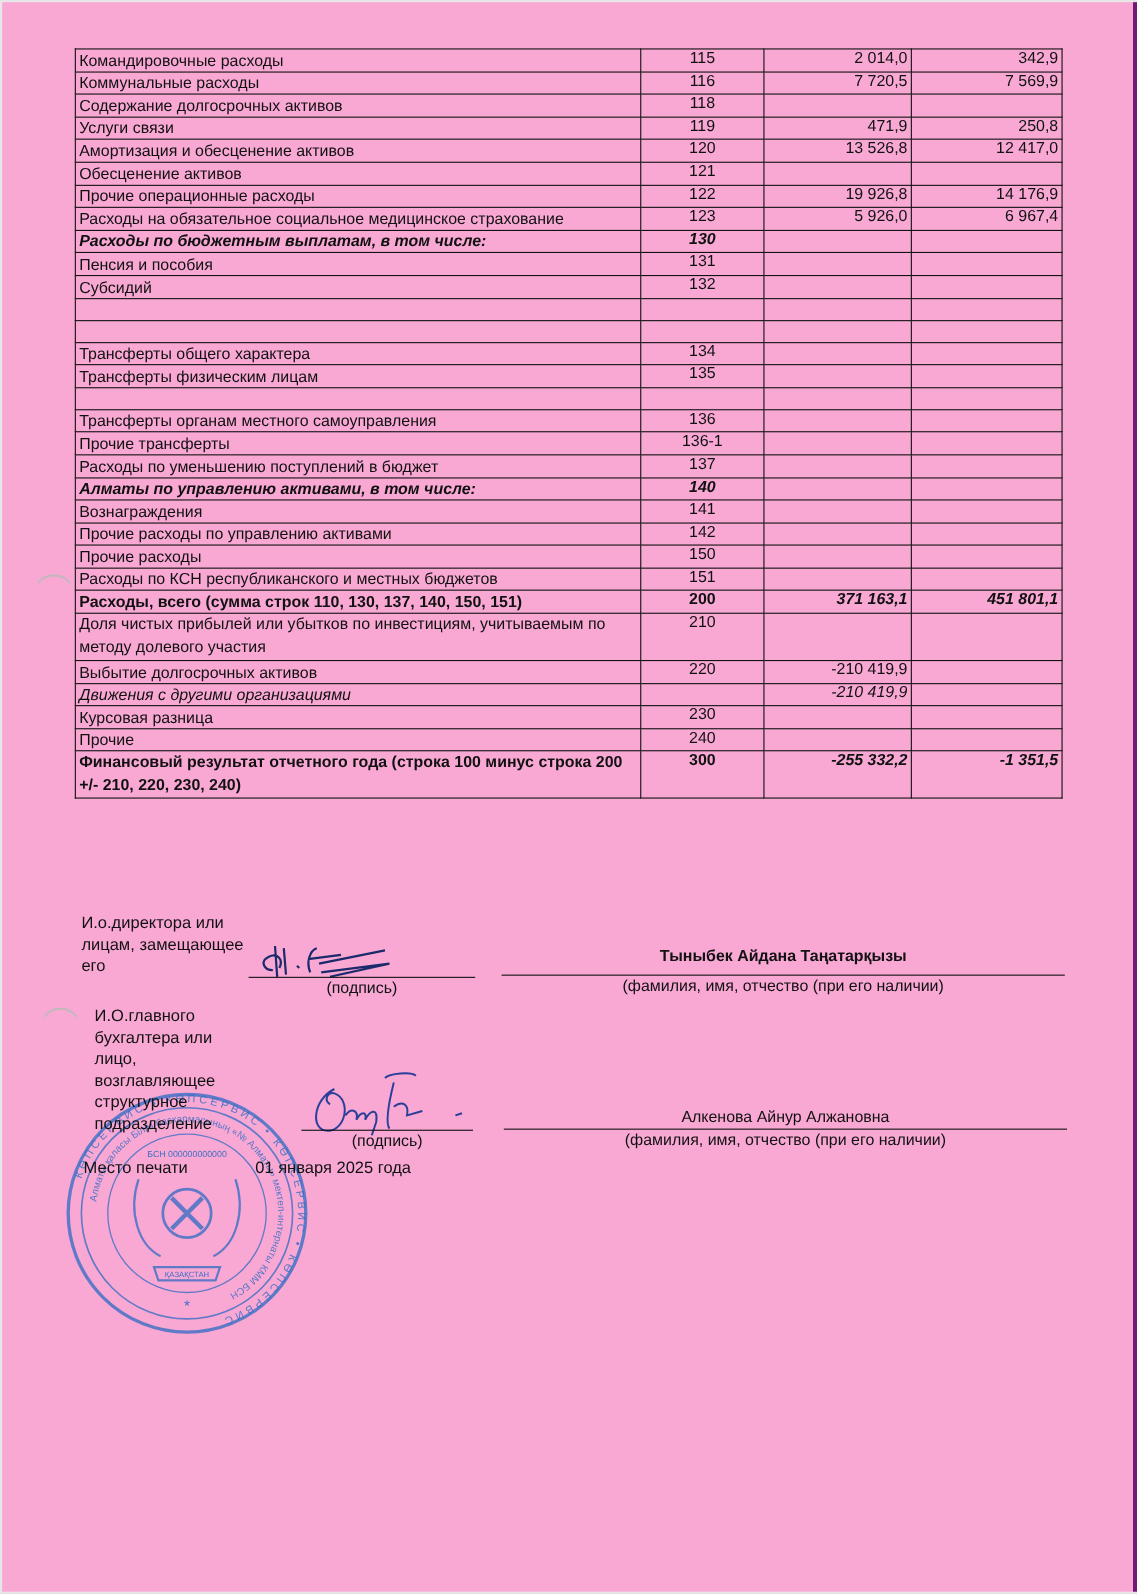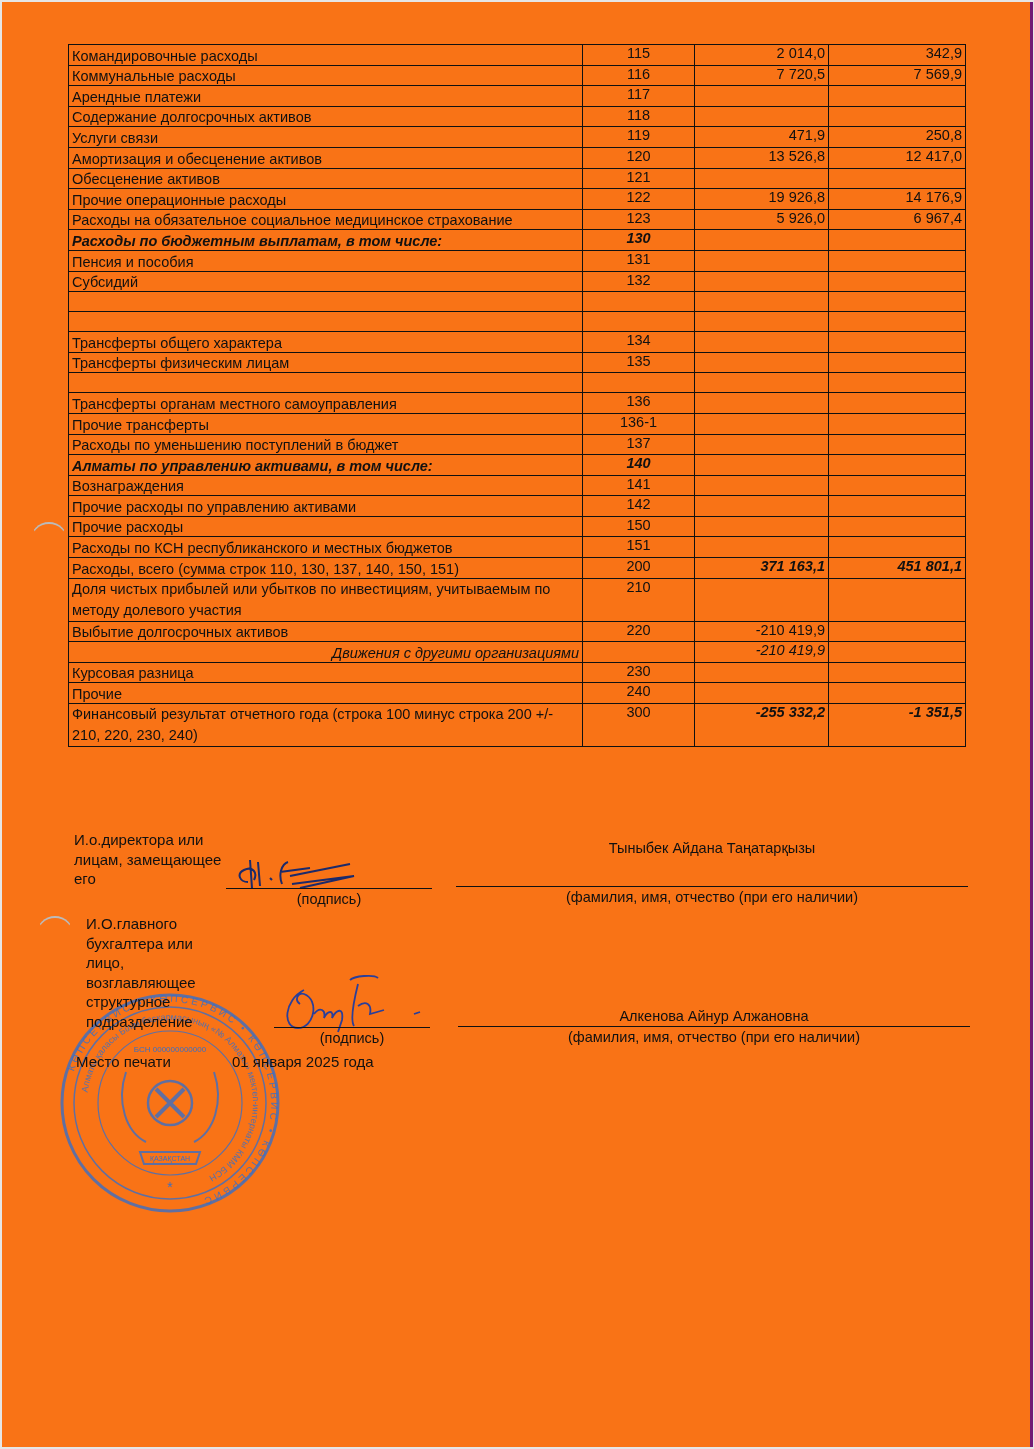--- a/index.html
+++ b/index.html
@@ -1,37 +1,37 @@
 <!DOCTYPE html>
 <html><head>
 <meta charset="utf-8">
 <style>
   html, body { margin:0; padding:0; }
   body {
     width:1034px; height:1449px; background:#e6e6e6; position:relative; overflow:hidden;
     font-family:"Liberation Sans", "DejaVu Sans", sans-serif; color:#111;
   }
   .page {
-    position:absolute; left:2px; top:2px; width:1028px; height:1445px; background:#f97316;
-    border-right:3px solid #701a75;
+    position:absolute; left:2px; top:2px; width:1028px; height:1445px; background:#f9a8d4;
+    border-right:5px solid #701a75;
   }
   .punch { position:absolute; width:36px; height:36px; border-radius:50%;
     border-top:2px solid #bbb; border-left:1px solid transparent; border-right:1px solid transparent;
     border-bottom:1px solid transparent; }
   .tbl { position:absolute; left:66px; top:42px; width:897px; border-collapse:collapse; table-layout:fixed; }
   .tbl td { border:1.5px solid #111; font-size:14.5px; padding:0 3px; height:19.6px; line-height:17px; vertical-align:bottom; white-space:nowrap; overflow:hidden;}
   .tbl td.c { text-align:center; vertical-align:top; }
   .tbl td.r { text-align:right; vertical-align:top; }
   .tbl tr.bi td.lbl { font-weight:bold; font-style:italic; }
   .tbl tr.bi td.c { font-weight:bold; font-style:italic; }
-  .tbl tr.b td.lbl, .tbl tr.b td.c { font-weight:normal; }
+  .tbl tr.b td.lbl, .tbl tr.b td.c { font-weight:bold; }
   .tbl tr.b td.r { font-weight:bold; font-style:italic; }
   .tbl tr.empty td { height:19px; }
   .tbl td.wrap { white-space:normal; vertical-align:top; line-height:21px; }
-  .tbl td.it-right { text-align:right; font-style:italic; }
+  .tbl td.it-right { text-align:left; font-style:italic; }
   .tbl td.it { font-style:italic; }
   .sig-text { position:absolute; font-size:15px; line-height:19.5px; }
   .line { position:absolute; border-top:1.5px solid #111; }
   .caption { position:absolute; font-size:14.5px; text-align:center; }
   .stamp { position:absolute; left:54px; top:990px; width:228px; height:222px; }
   .sig { position:absolute; }
 </style>
 </head>
 <body>
 
@@ -52,26 +52,20 @@
           <td class="lbl">Командировочные расходы</td>
           <td class="c">115</td>
           <td class="r">2 014,0</td>
           <td class="r">342,9</td>
         </tr>
         <tr>
           <td class="lbl">Коммунальные расходы</td>
           <td class="c">116</td>
           <td class="r">7 720,5</td>
           <td class="r">7 569,9</td>
-        </tr>
-        <tr>
-          <td class="lbl">Арендные платежи</td>
-          <td class="c">117</td>
-          <td class="r"></td>
-          <td class="r"></td>
         </tr>
         <tr>
           <td class="lbl">Содержание долгосрочных активов</td>
           <td class="c">118</td>
           <td class="r"></td>
           <td class="r"></td>
         </tr>
         <tr>
           <td class="lbl">Услуги связи</td>
           <td class="c">119</td>
@@ -246,21 +240,21 @@
   <div class="sig-text" style="left:72px;top:828px;">
     <div>И.о.директора или</div>
     <div>лицам, замещающее</div>
     <div>его</div>
   </div>
   <svg class="sig" style="left:228px;top:852px;" width="140" height="40">
     <path d="M18 28 C10 28 6 20 14 16 C22 12 28 18 24 26 M20 6 L22 34 M28 8 L30 32 M40 24 L42 26 M52 30 C48 20 52 10 58 8 M50 18 L80 14 M60 22 L120 10 M62 30 L124 22 L70 34" stroke="#1b2a6b" stroke-width="2" fill="none"></path>
   </svg>
   <div class="line" style="left:224px;top:886px;width:206px;"></div>
   <div class="caption" style="left:224px;top:889px;width:206px;">(подпись)</div>
-  <div class="caption" style="left:454px;top:838px;width:512px;">Тыныбек Айдана Таңатарқызы</div>
+  <div class="caption" style="left:454px;top:860px;width:512px;font-weight:bold;">Тыныбек Айдана Таңатарқызы</div>
   <div class="line" style="left:454px;top:884px;width:512px;"></div>
   <div class="caption" style="left:454px;top:887px;width:512px;">(фамилия, имя, отчество (при  его наличии)</div>
 
   <svg class="stamp" viewBox="0 0 228 222">
     <g fill="none" stroke="#3b6fc4" opacity="0.8">
       <circle cx="114" cy="111" r="108" stroke-width="3"></circle>
       <circle cx="114" cy="111" r="96" stroke-width="1.5"></circle>
       <circle cx="114" cy="111" r="72" stroke-width="1.2"></circle>
       <circle cx="114" cy="111" r="22" stroke-width="2.5"></circle>
       <path d="M100 97 L128 125 M128 97 L100 125" stroke-width="4"></path>

